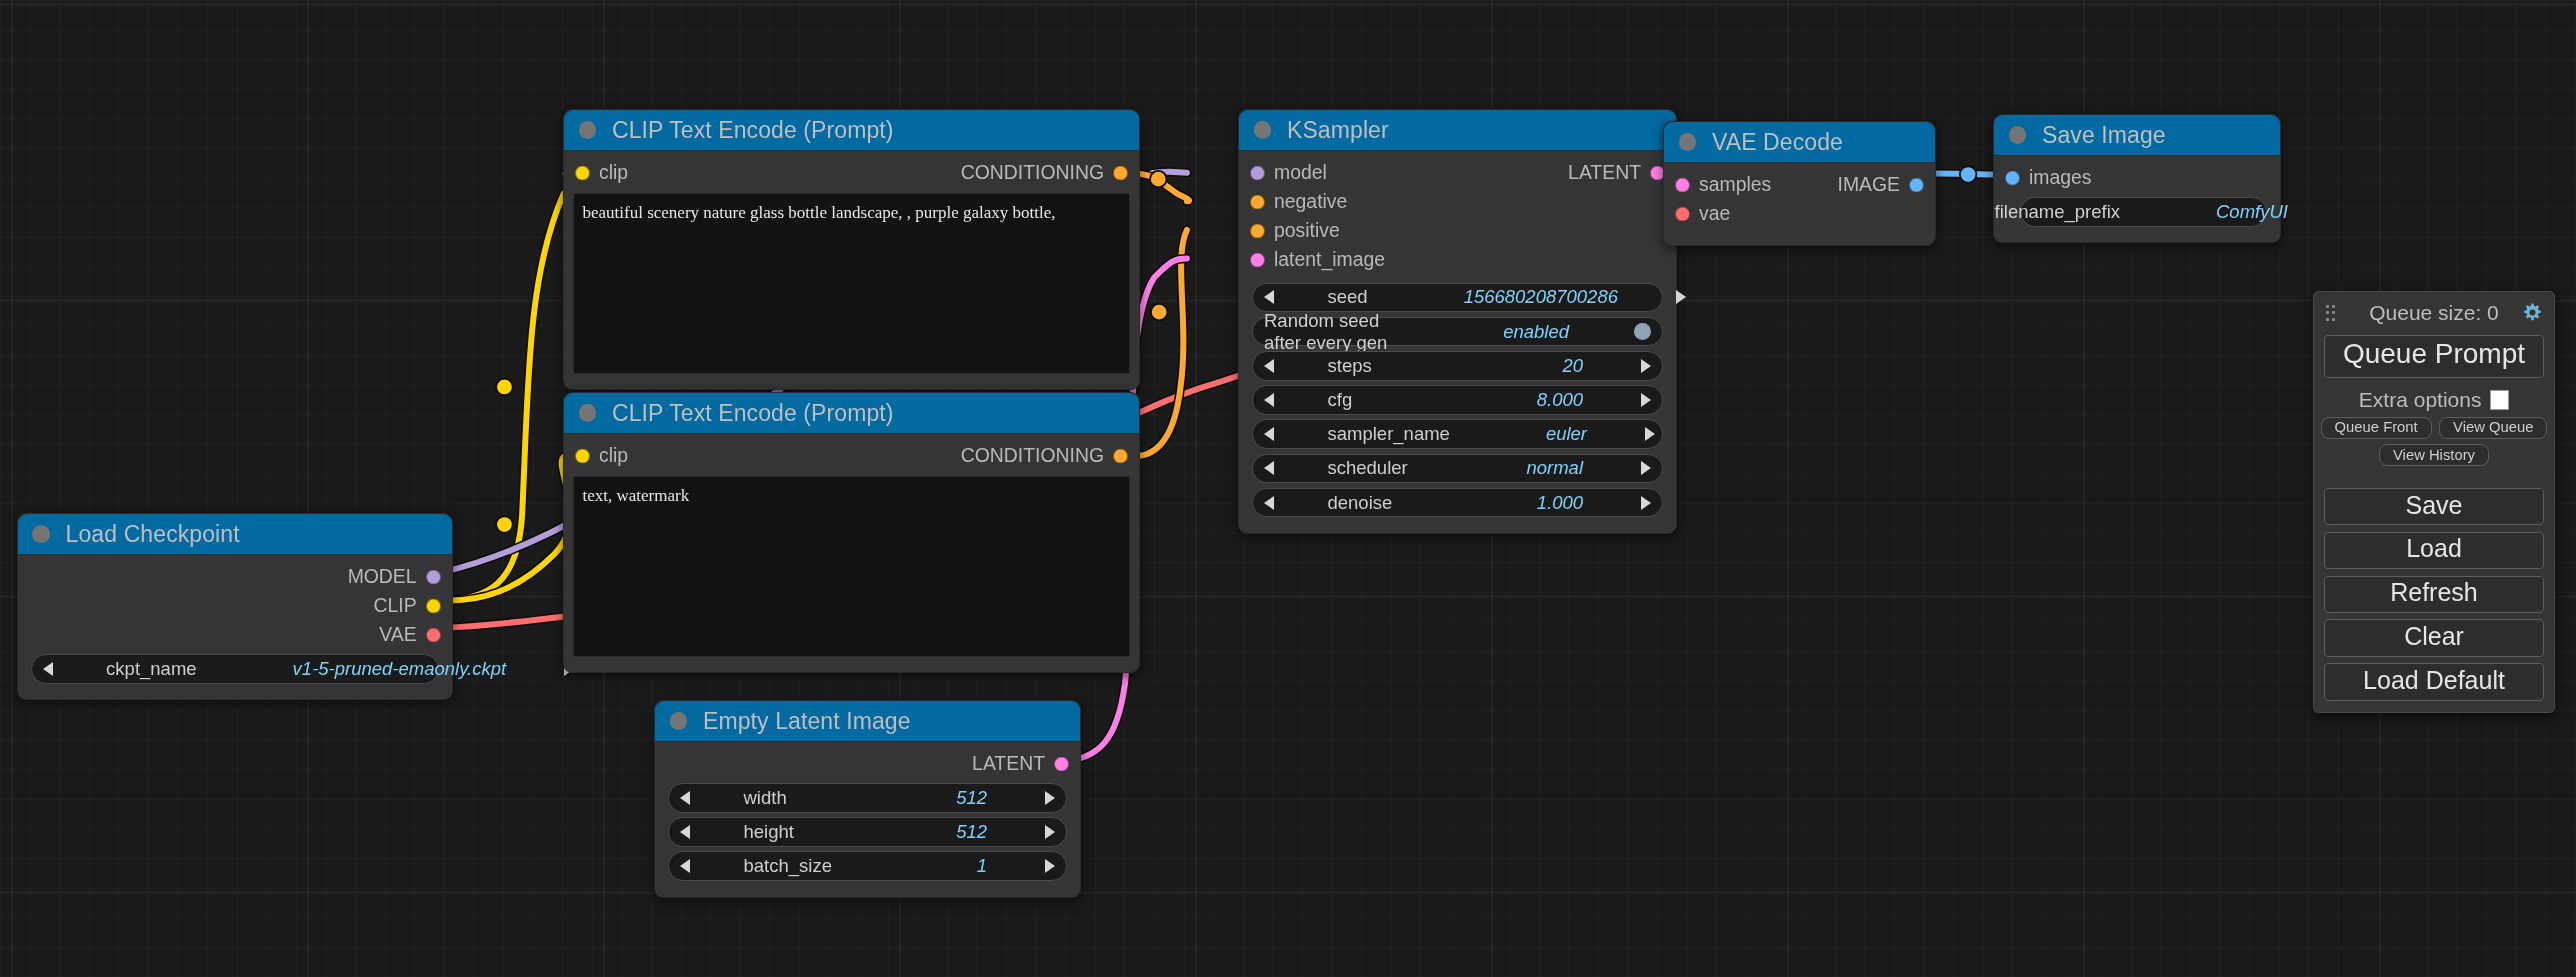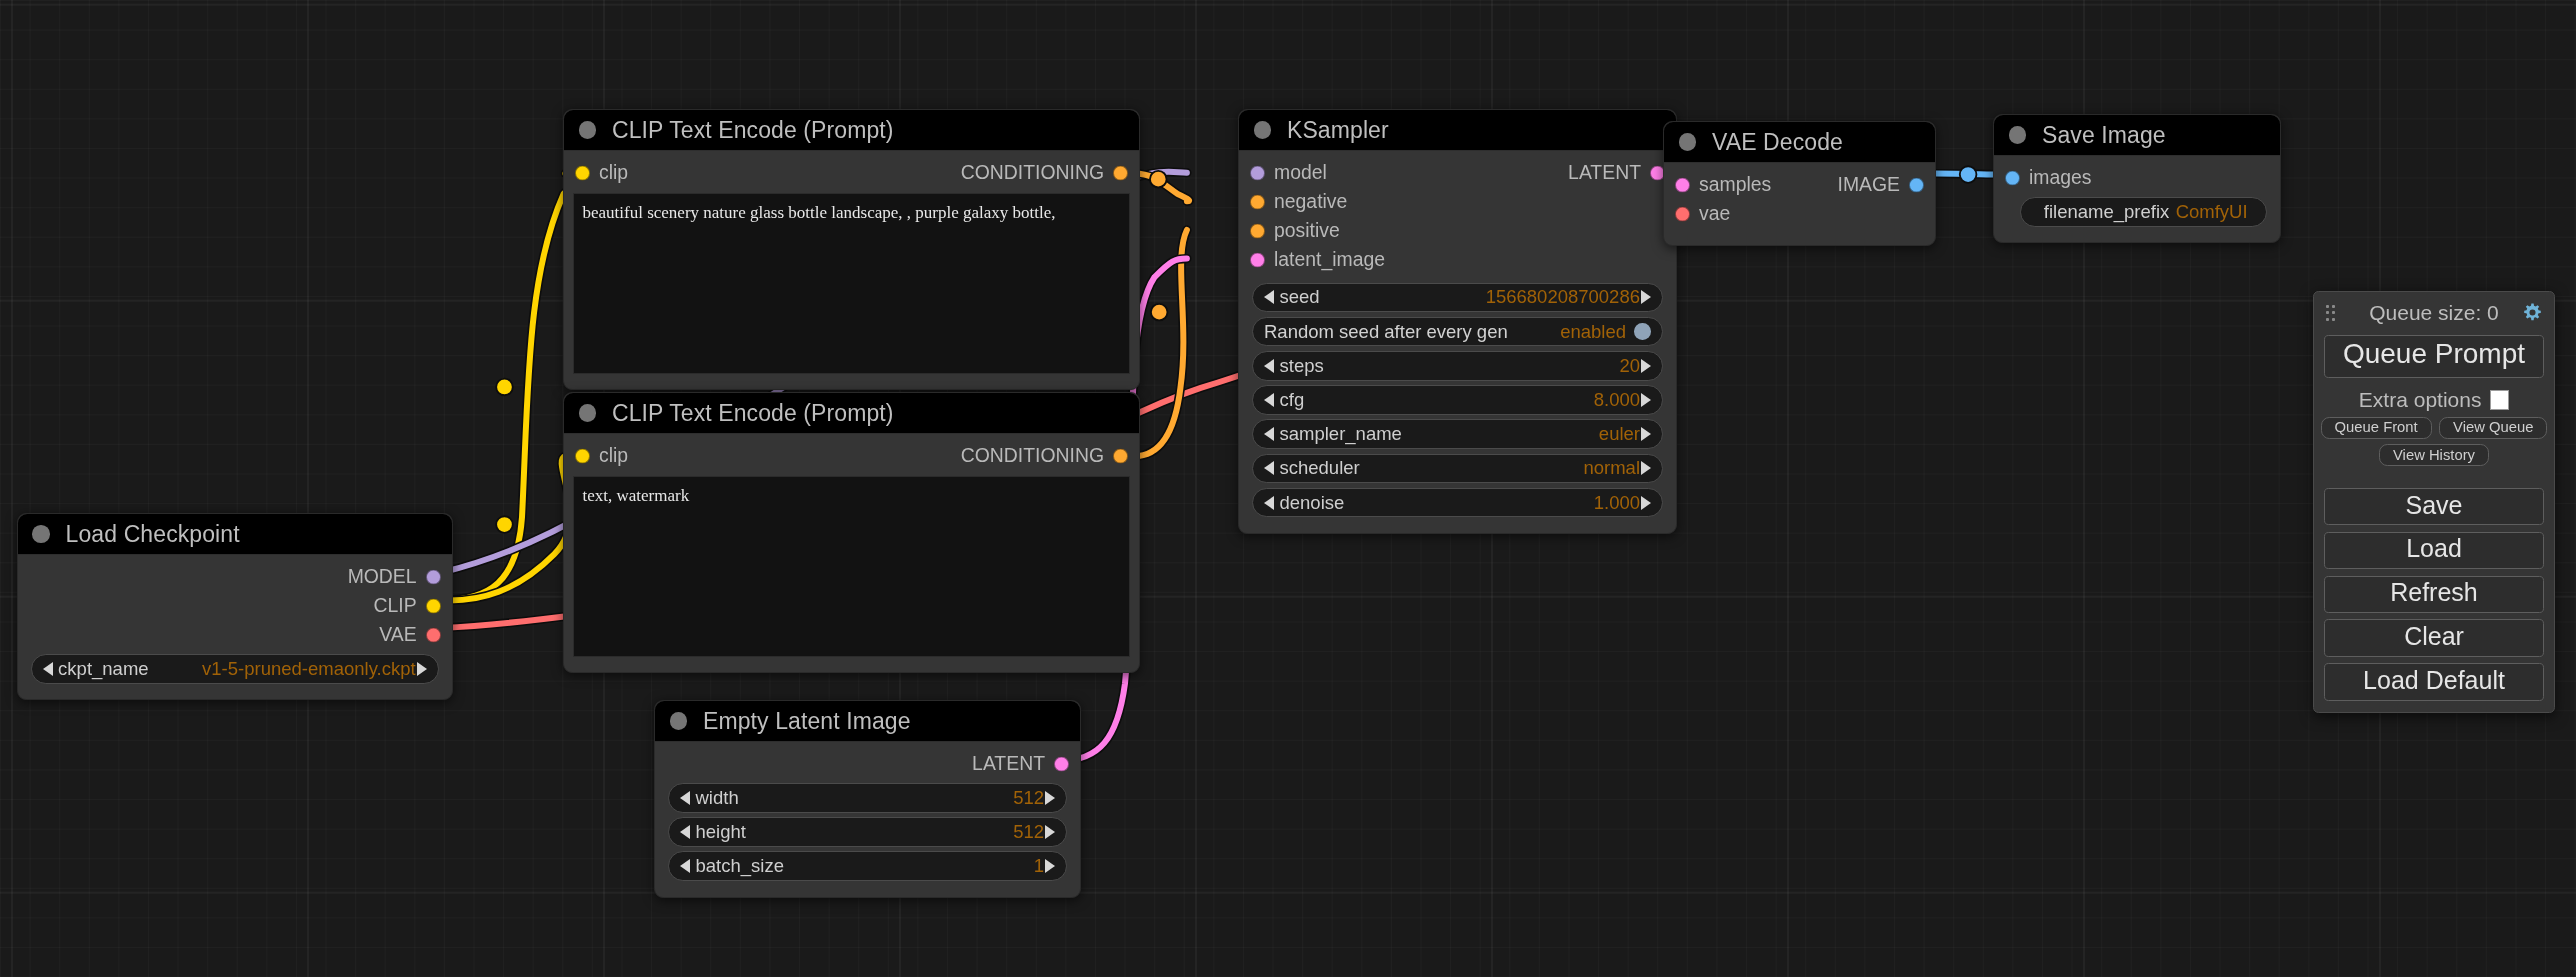--- a/index.html
+++ b/index.html
@@ -45,21 +45,21 @@
     box-shadow: 0 2.8px 10.2px rgba(0,0,0,0.55);
     border: 0.9px solid #2a2a2a;
     overflow: visible;
   }
   .node-title {
     height: 41px;
     display: flex;
     align-items: center;
     padding-left: 14.8px;
     border-bottom: 0.9px solid #2e2e2e;
-    background: #000000;
+    background: #0369a1;
     border-radius: 9.2px 9.2px 0 0;
   }
   .node-dot {
     width: 17.5px; height: 17.5px;
     border-radius: 50%;
     background: #757575;
     margin-right: 15.7px;
     flex: 0 0 auto;
   }
   .node-title-text {
@@ -98,24 +98,25 @@
     height: 29.6px;
     margin: 4.6px 13px;
     background: #1a1a1a;
     border: 0.9px solid #4b4b4b;
     border-radius: 14.8px;
     display: flex;
     align-items: center;
     padding: 0 11px;
     font-size: 18.5px;
     color: #d2d2d2;
+    gap: 48px;
   }
   .w-name  { flex: 0 0 auto; margin-left: 5.5px; color: #cfcfcf; }
   .w-spacer{ flex: 1 1 auto; }
-  .w-val   { flex: 0 0 auto; color: #a16207; margin-right: 1px; }
+  .w-val   { flex: 0 0 auto; color: #7dd3fc; margin-right: 10px; font-style: italic; }
   .arrow-l, .arrow-r {
     flex: 0 0 auto;
     width: 0; height: 0;
     border-top: 7.4px solid transparent;
     border-bottom: 7.4px solid transparent;
   }
   .arrow-l { border-right: 10.2px solid #d8d8d8; }
   .arrow-r { border-left: 10.2px solid #d8d8d8; }
   .widget.center { justify-content: center; }
   .toggle-dot {

